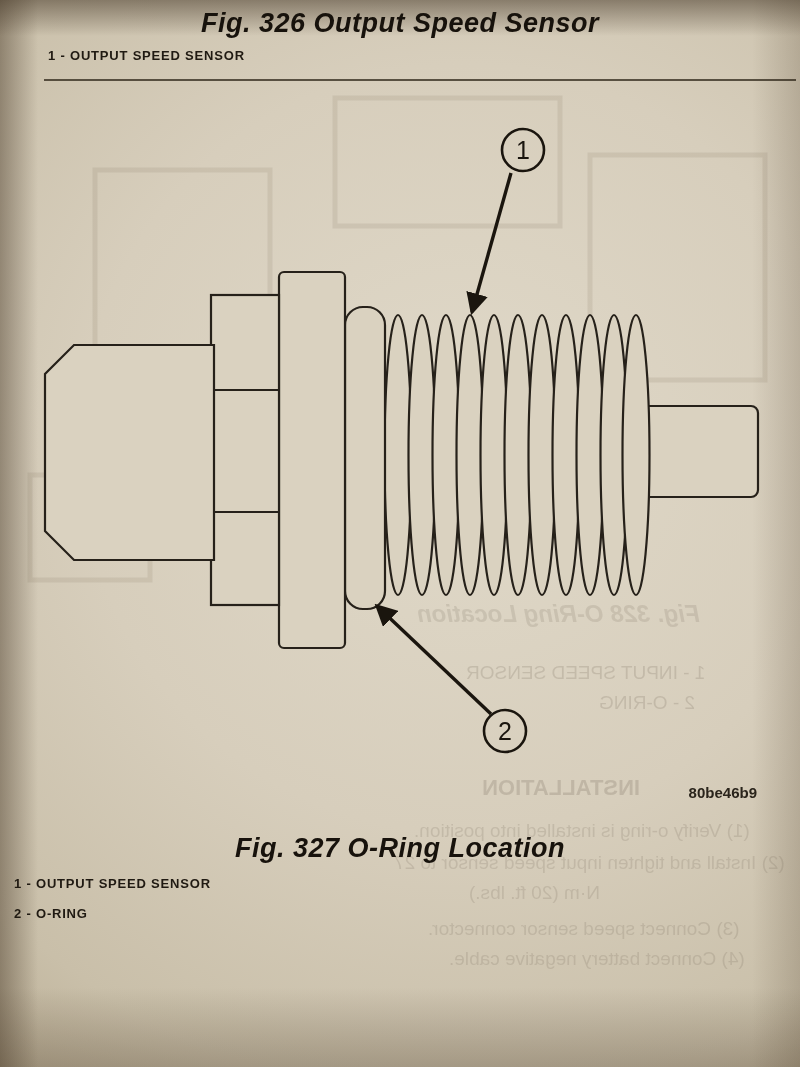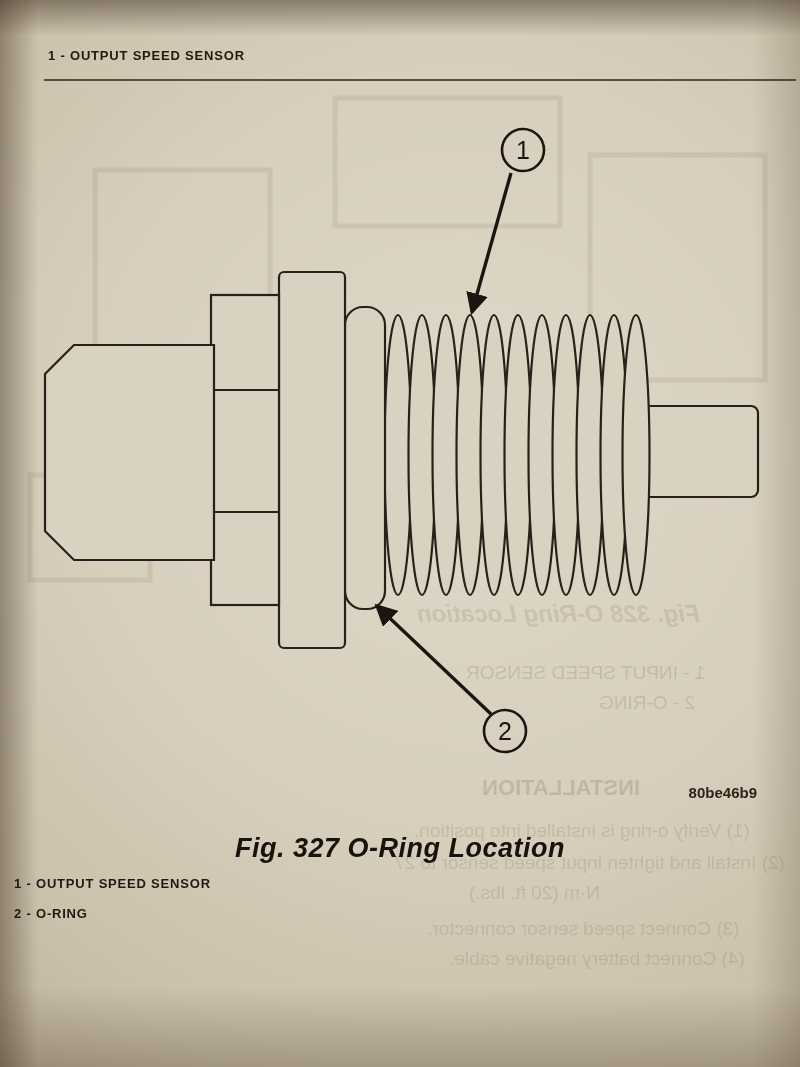--- a/index.html
+++ b/index.html
@@ -58,20 +58,21 @@
     <span class="b b1">1 - INPUT SPEED SENSOR</span>
     <span class="b b2">2 - O-RING</span>
     <span class="b b3">INSTALLATION</span>
     <span class="b b4">(1) Verify o-ring is installed into position.</span>
     <span class="b b5">(2) Install and tighten input speed sensor to 27</span>
     <span class="b b6">N·m (20 ft. lbs.)</span>
     <span class="b b7">(3) Connect speed sensor connector.</span>
     <span class="b b8">(4) Connect battery negative cable.</span>
   </div>
 
+  <div class="fig-title t326">Fig. 326 Output Speed Sensor</div>
   <div class="legend lg-326-1">1 - OUTPUT SPEED SENSOR</div>
   <div class="rule"></div>
 
   <svg class="figure-svg" width="800" height="715" viewBox="0 0 800 715">
     <defs>
       <marker id="ah" viewBox="0 0 10 10" refX="8.5" refY="5" markerWidth="6.5" markerHeight="6.5" orient="auto-start-reverse">
         <path d="M0,0 L10,5 L0,10 z" fill="#1a150e"></path>
       </marker>
     </defs>
 

